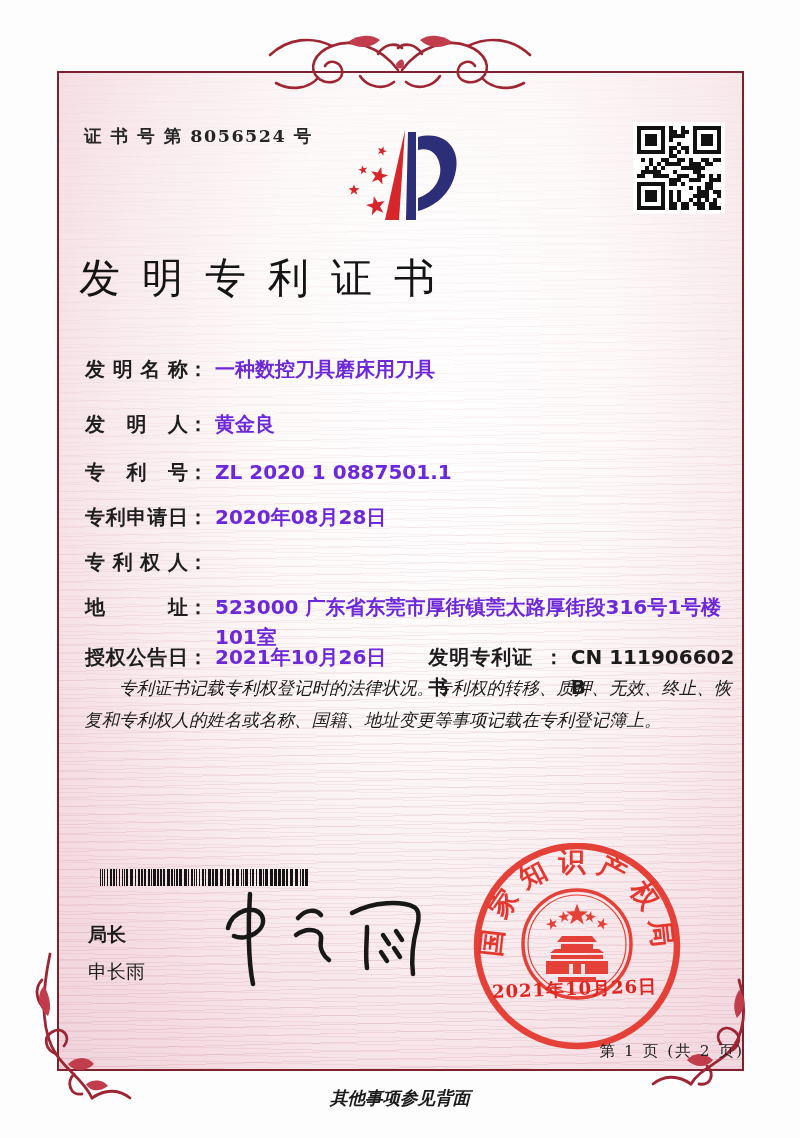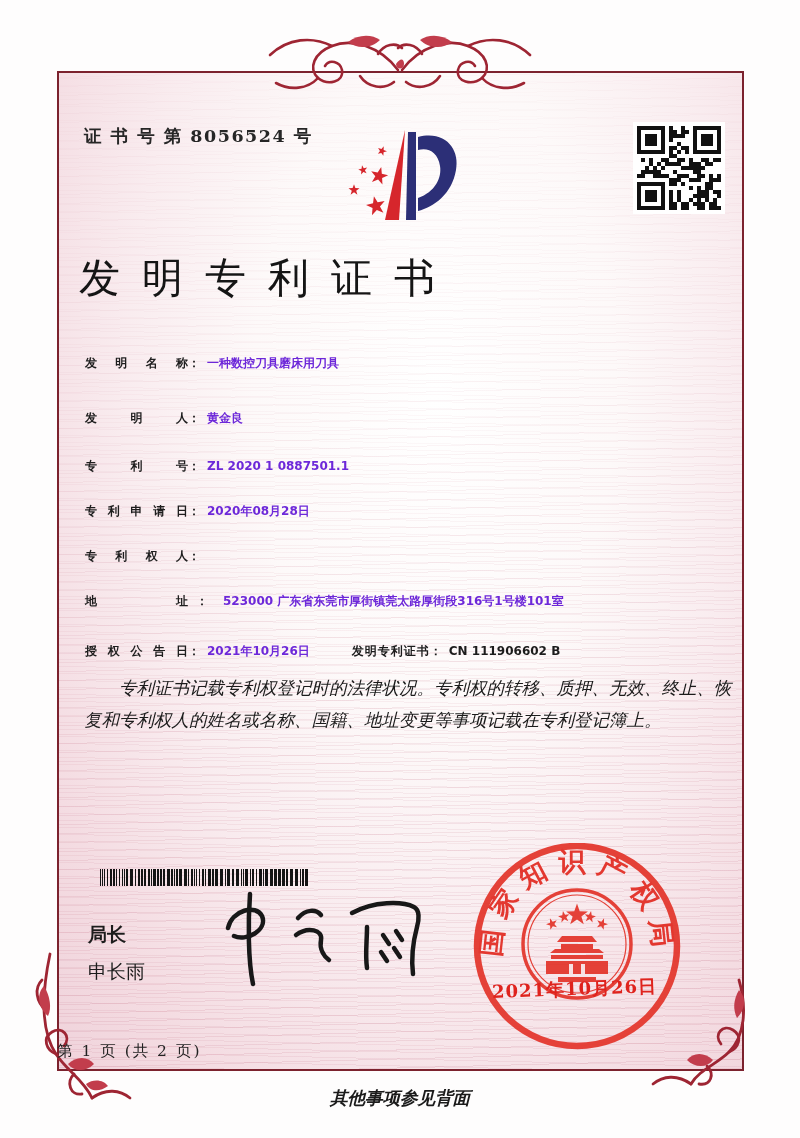--- a/index.html
+++ b/index.html
@@ -30,44 +30,44 @@
   }
   
   .cert-no{position:absolute;left:84px;top:124px;font-size:17.5px;font-weight:600;letter-spacing:1.5px;color:#262626;}
   .logo{position:absolute;left:332px;top:110px;}
   .qr{position:absolute;left:633px;top:122px;background:#fff;}
   .title{
     position:absolute;left:57px;width:687px;top:251px;
     font-size:41px;font-weight:400;letter-spacing:22px;text-indent:22px;color:#151515;
   }
   
-  .row{position:absolute;left:85px;width:656px;display:flex;font-size:12px;line-height:1.5;}
+  .row{position:absolute;left:85px;width:656px;display:flex;font-size:20px;line-height:1.5;}
   .row .lbl{flex:0 0 103px;width:103px;text-align:justify;text-align-last:justify;font-weight:600;color:#1e1e1e;}
   .row .colon{font-weight:600;}
   .row .val{flex:1;padding-left:7px;font-weight:700;font-family:"DejaVu Sans","Liberation Sans",sans-serif;color:#6d28d9;}
   .row .pair2{display:flex;margin-left:42px;}
   .row .pair2 .lbl2{font-weight:600;letter-spacing:1px;}
   .row .pair2 .val2{padding-left:7px;font-weight:700;font-family:"DejaVu Sans","Liberation Sans",sans-serif;}
   #row-name{top:354px;} #row-inventor{top:409px;} #row-patno{top:457px;}
-  #row-filing{top:502px;} #row-patentee{top:547px;} #row-address{top:592px;gap:8px;} #row-grant{top:642px;}
+  #row-filing{top:502px;} #row-patentee{top:547px;} #row-address{top:592px;} #row-grant{top:642px;}
   
   .body-text{position:absolute;left:84px;top:673px;width:657px;font-size:17.5px;line-height:1.8;font-style:italic;font-weight:500;color:#1b1b1b;}
   .body-text p{margin:0;text-indent:2em;}
   
   .barcode{position:absolute;left:100px;top:869px;width:212px;height:17px;}
   .barcode i{position:absolute;top:0;bottom:0;background:#141414;}
   .officer-role{position:absolute;left:88px;top:922px;font-size:19px;font-weight:700;font-family:"DejaVu Sans","Liberation Sans",sans-serif;}
   .officer-name{position:absolute;left:88px;top:959px;font-size:19px;font-weight:400;font-family:"DejaVu Sans","Liberation Sans",sans-serif;}
   .signature{position:absolute;left:198px;top:882px;}
   .seal{position:absolute;left:455px;top:843px;}
   .seal-date{
     position:absolute;left:492px;top:977px;font-size:18px;font-weight:700;color:#df231d;
     letter-spacing:1px;transform:rotate(-2deg);font-family:"DejaVu Serif","Liberation Serif",serif;
   }
-  .page-num{position:absolute;left:57px;width:687px;top:1041px;text-align:left;font-size:15.5px;letter-spacing:2px;color:#222;}
+  .page-num{position:absolute;left:57px;width:687px;top:1041px;text-align:right;font-size:15.5px;letter-spacing:2px;color:#222;}
   .back-note{position:absolute;left:0;width:800px;top:1086px;text-align:center;font-size:17.5px;font-style:italic;font-weight:600;color:#1b1b1b;}
   
   .orn-top{position:absolute;left:260px;top:28px;}
   .orn-bl{position:absolute;left:24px;top:952px;}
   .orn-br{position:absolute;left:645px;top:978px;}
 </style>
 </head>
 <body>
 
 <div class="frame">

